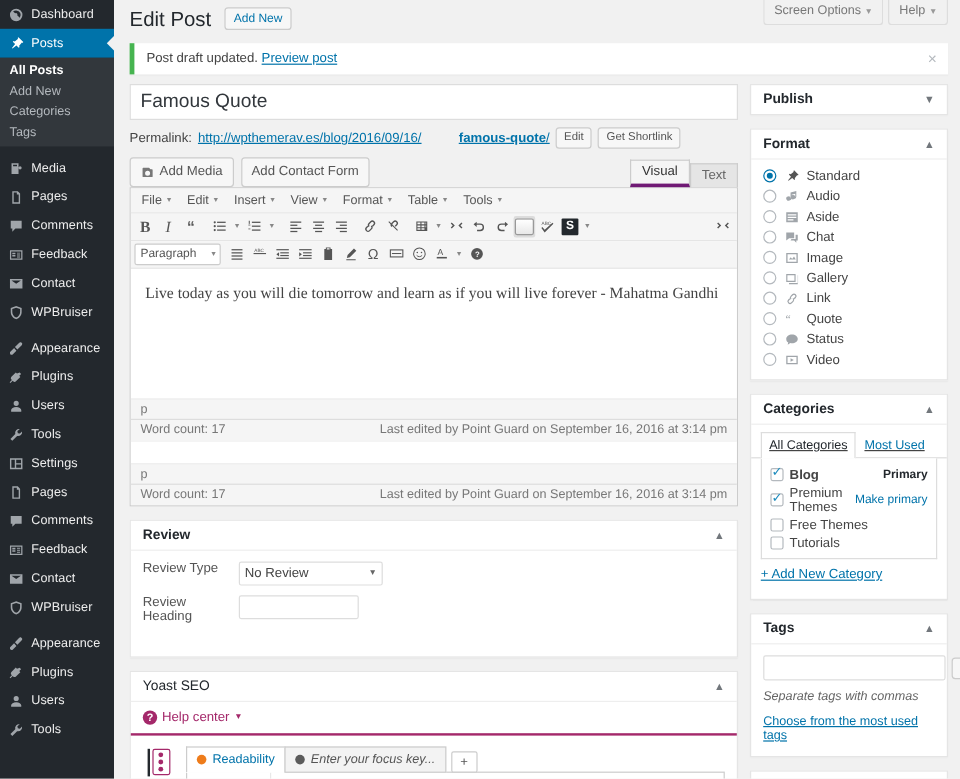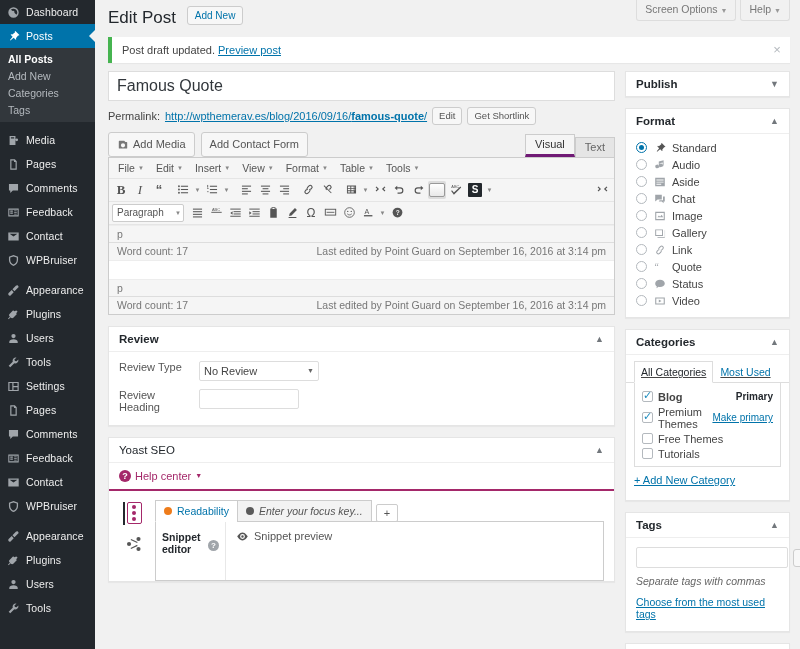--- a/index.html
+++ b/index.html
@@ -93,21 +93,21 @@
   .title-input {
     width: 100%; border: 1px solid #ddd; background: #fff;
     font-size: 16px; padding: 5px 8px; color: #32373c; outline: none;
     font-family: "Liberation Sans", sans-serif;
   }
   .permalink-row {
     padding: 6px 0 7px; font-size: 11px; color: #444;
     display: flex; align-items: center; gap: 5px; flex-wrap: nowrap;
   }
   .permalink-row a.plink { color: #0073aa; text-decoration: underline; }
-  .permalink-row a.plink b { font-weight: bold; }
+  .permalink-row a.plink b { font-weight: bold; padding-left: 31px; }
   .small-btn {
     font-size: 9.5px; color: #555; background: #f7f7f7;
     border: 1px solid #ccc; border-radius: 3px; padding: 1px 6px;
     cursor: pointer; line-height: 1.5;
   }
 
   
   .media-row {
     display: flex; align-items: flex-end; gap: 6px;
     padding-bottom: 0; position: relative;
@@ -318,21 +318,21 @@
     width: 11px; height: 11px; border: 1px solid #b4b9be; background: #fff;
     border-radius: 2px; flex: 0 0 11px; position: relative;
   }
   .cbox.checked::after {
     content: "✓"; position: absolute; left: 0px; top: -3px;
     font-size: 11px; color: #1e8cbe; line-height: 13px;
   }
   .cat-item .lbl { flex: 1; }
   .cat-item .lbl.bold { font-weight: bold; }
   .cat-item .primary-tag { font-size: 10px; font-weight: bold; color: #23282d; }
-  .cat-item .make-primary { font-size: 10px; color: #0073aa; text-decoration: underline; cursor: pointer; }
+  .cat-item .make-primary { font-size: 10px; color: #0073aa; cursor: pointer; }
   .addcat { display: block; font-size: 11px; color: #0073aa; text-decoration: underline; padding: 7px 8px 14px; cursor: pointer; }
 
   .tag-row { display: flex; gap: 5px; align-items: center; }
   .tag-input {
     flex: 1; height: 21px; border: 1px solid #ddd; border-radius: 2px;
     background: #fff; outline: none; font-size: 11px; padding: 0 4px;
     font-family: "Liberation Sans", sans-serif;
   }
   .tag-add-btn {
     background: #f7f7f7; border: 1px solid #ccc; border-radius: 3px;
@@ -803,20 +803,21 @@
               </span>
             <span class="tb-caret">▼</span>
             <span class="tb">
                 <svg viewBox="0 0 20 20">
                   <circle cx="10" cy="10" r="7.5"></circle>
                   <text x="7.4" y="14" font-size="10" fill="#f5f5f5" font-weight="bold">?</text>
                 </svg>
               </span>
           </div>
 
+          <div class="mce-content">Live today as you will die tomorrow and learn as if you will live forever - Mahatma Gandhi</div>
           <div class="mce-path">p</div>
           <div class="mce-statusbar">
             <span>Word count: 17</span>
             <span>Last edited by Point Guard on September 16, 2016 at 3:14 pm</span>
           </div>
           <div class="mce-path" style="height:19px;background:#fff;border-top:1px solid #ededed"></div>
           <div class="mce-path">p</div>
           <div class="mce-statusbar">
             <span>Word count: 17</span>
             <span>Last edited by Point Guard on September 16, 2016 at 3:14 pm</span>
@@ -830,21 +831,21 @@
             <span class="mb-toggle">▲</span>
           </div>
           <div class="mb-body">
             <div class="form-row">
               <span class="form-label">Review Type</span>
               <span class="sel">
                 <span>No Review</span>
                 <span class="caret">▼</span>
               </span>
             </div>
-            <div class="form-row" style="margin-bottom:1px">
+            <div class="form-row" style="margin-bottom:16px">
               <span class="form-label">Review Heading</span>
               <input class="txt" value="" style="">
             </div>
           </div>
         </div>
 
         
         <div class="metabox">
           <div class="mb-head">
             <span class="mb-title" style="font-weight:normal">Yoast SEO</span>

